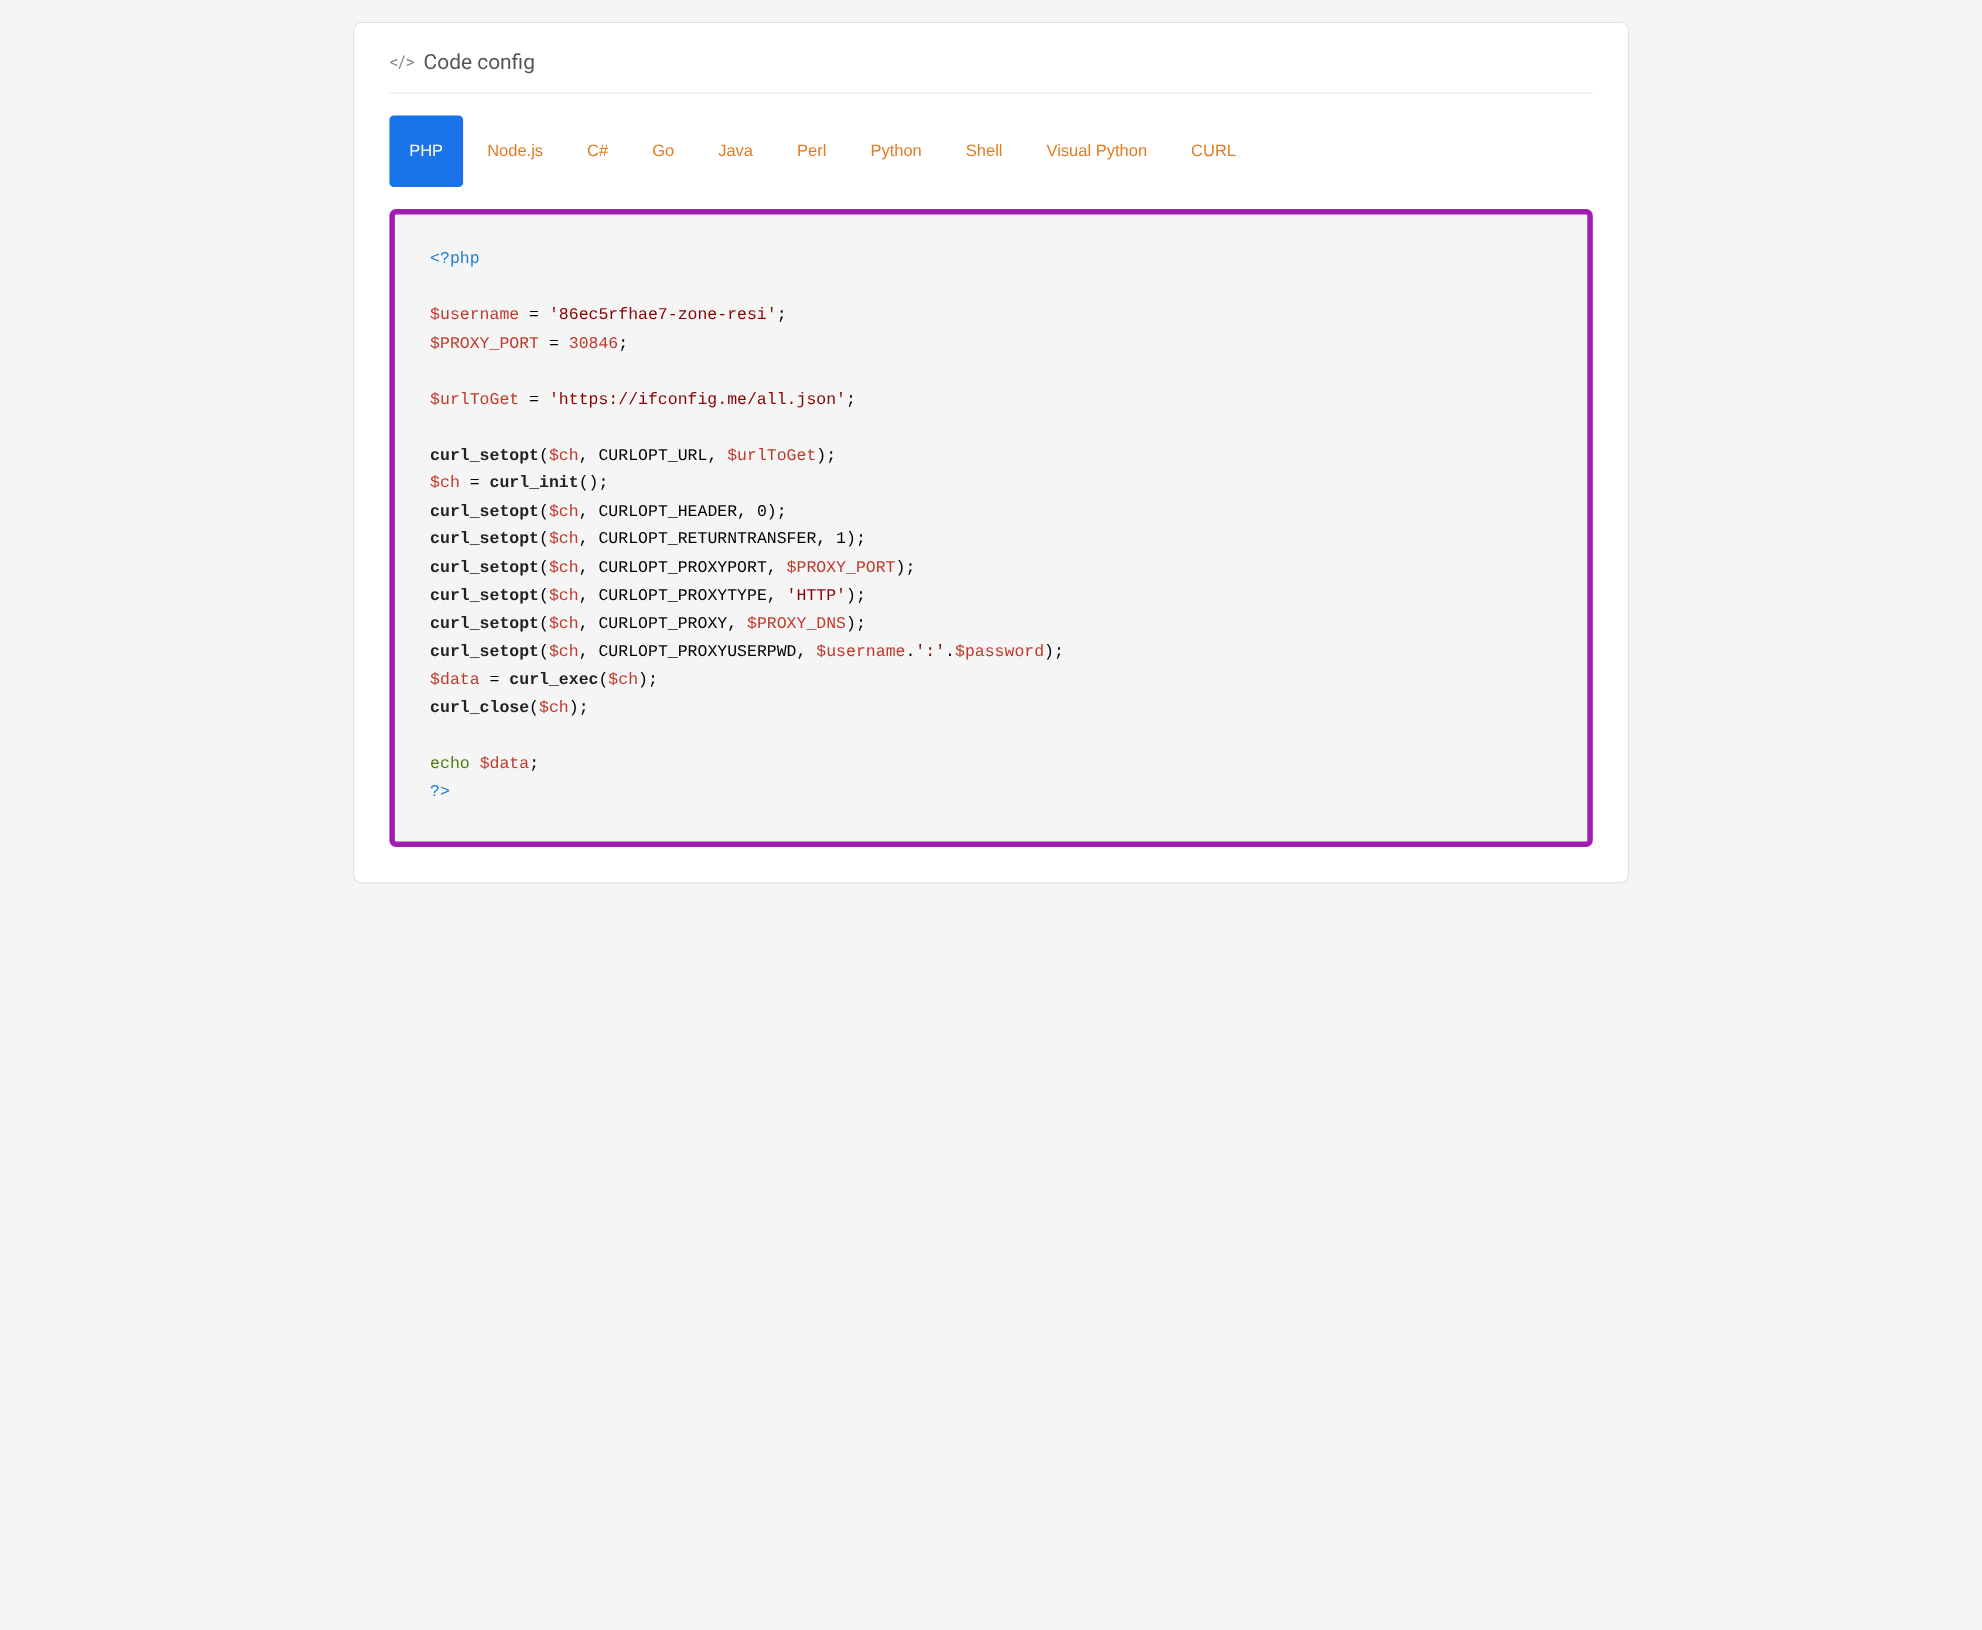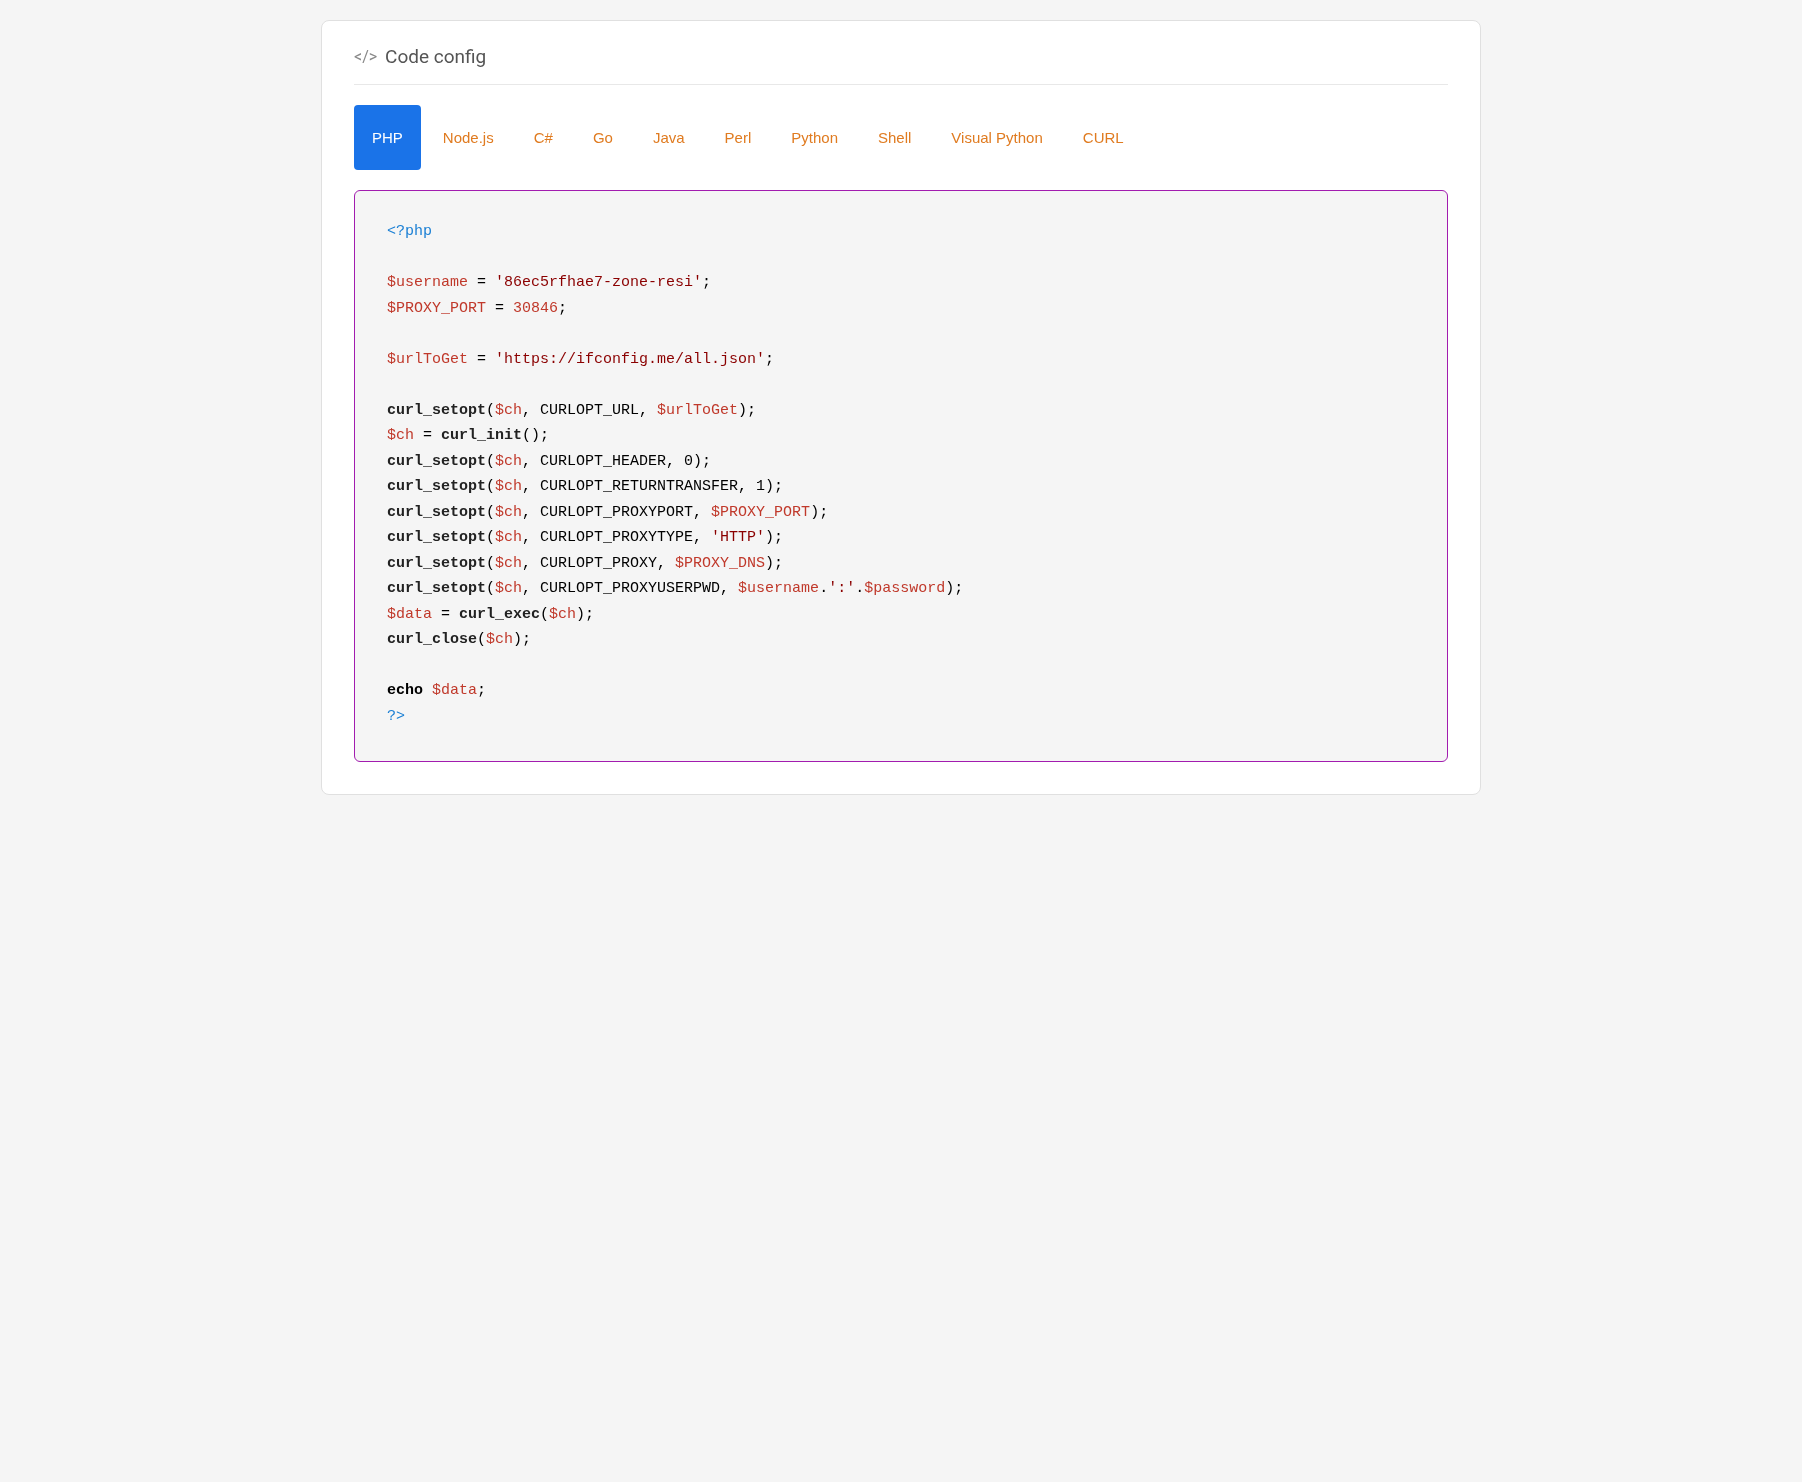--- a/index.html
+++ b/index.html
@@ -52,42 +52,42 @@
       border: none;
       background: transparent;
       color: #e07b20;
     }
     .tab.active {
       background: #1a73e8;
       color: #fff;
     }
     .code-block {
       background: #f5f5f5;
-      border: 1px solid #a21caf;
+      border: 5px solid #a21caf;
       border-radius: 6px;
       padding: 28px 32px 32px 32px;
       font-family: 'Courier New', Courier, monospace;
       font-size: 15px;
       line-height: 1.7;
       overflow-x: auto;
     }
     .code-line {
       display: block;
       white-space: pre;
     }
     .blank-line {
       display: block;
       height: 1.7em;
     }
     
     .php-tag { color: #1a7fd4; }
     .php-var { color: #c0392b; }
     .php-string { color: #8b0000; }
     .php-func-bold { color: #222; font-weight: bold; }
-    .php-echo { color: #000000; font-weight: bold; }
+    .php-echo { color: #4d7c0f; font-weight: normal; }
     .php-number { color: #c0392b; }
   </style>
 </head>
 <body>
 
 <div class="container">
   <div class="header">
     <span class="header-icon">&lt;/&gt;</span>
     <span class="header-title">Code config</span>
   </div>

